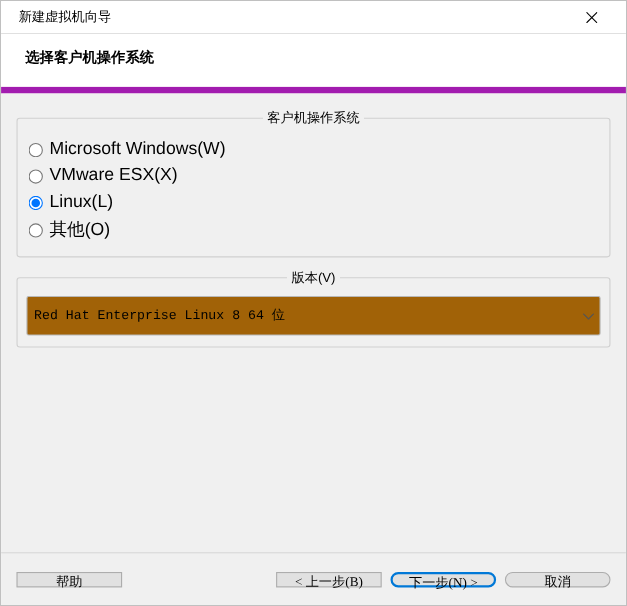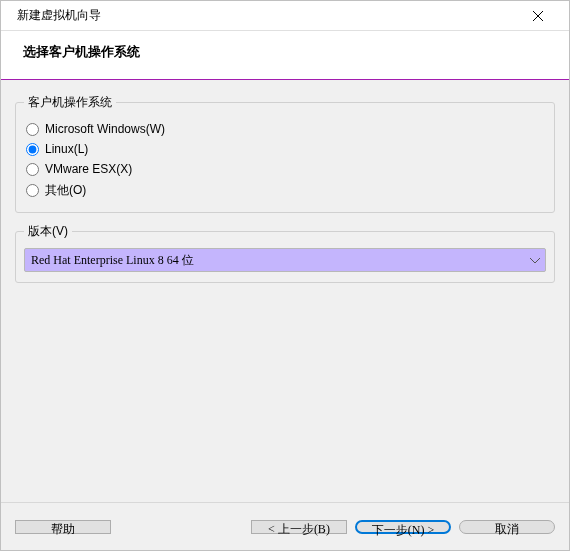--- a/index.html
+++ b/index.html
@@ -42,21 +42,21 @@
       align-items: center;
       justify-content: center;
       cursor: pointer;
     }
     .close-btn svg {
       width: 10px;
       height: 10px;
     }
     .header-area {
       padding: 12px 22px 14px 22px;
-      border-bottom: 1px solid #a21caf;
+      border-bottom: 6px solid #a21caf;
       background: #fff;
     }
     .header-title {
       font-size: 13px;
       font-weight: bold;
       margin-bottom: 4px;
     }
     .header-subtitle {
       font-size: 12px;
       padding-left: 18px;
@@ -71,32 +71,32 @@
       align-items: center;
       padding: 3px 2px;
       cursor: pointer;
     }
     .radio-item input[type="radio"] {
       margin-right: 6px;
       width: 13px;
       height: 13px;
     }
     .radio-label {
-      font-size: 12px;
+      font-size: 16px;
     }
     .select-wrap {
       position: relative;
     }
     .version-select {
       width: 100%;
-      height: 24px;
-      font-size: 12px;
-      font-family: Liberation Serif, serif;
+      height: 36px;
+      font-size: 12px;
+      font-family: Liberation Mono, monospace;
       padding: 2px 22px 2px 6px;
-      background: #c4b5fd;
+      background: #a16207;
       border: 1px solid #b8b8b8;
       appearance: none;
       -webkit-appearance: none;
       border-radius: 2px;
     }
     .select-caret {
       position: absolute;
       right: 6px;
       top: 50%;
       transform: translateY(-50%);
@@ -134,20 +134,21 @@
     fieldset {
       border: 1px solid #d0d0d0;
       border-radius: 3px;
       padding: 8px 8px 10px 8px;
       margin-bottom: 10px;
       background: transparent;
     }
     legend {
       font-size: 12px;
       padding: 0 4px;
+      text-align: center;
     }
   </style>
 </head>
 <body>
 
 <div class="window">
   <div class="titlebar">
     <span class="titlebar-title">新建虚拟机向导</span>
     <div class="close-btn">
       <svg viewBox="0 0 10 10">
@@ -163,26 +164,26 @@
 
   <div class="content-area">
 
     <fieldset>
       <legend>客户机操作系统</legend>
       <label class="radio-item">
         <input type="radio" name="guestos" style="">
         <span class="radio-label">Microsoft Windows(W)</span>
       </label>
       <label class="radio-item">
+        <input type="radio" name="guestos" style="">
+        <span class="radio-label">VMware ESX(X)</span>
+      </label>
+      <label class="radio-item">
         <input type="radio" name="guestos" checked="" style="">
         <span class="radio-label">Linux(L)</span>
-      </label>
-      <label class="radio-item">
-        <input type="radio" name="guestos" style="">
-        <span class="radio-label">VMware ESX(X)</span>
       </label>
       <label class="radio-item">
         <input type="radio" name="guestos" style="">
         <span class="radio-label">其他(O)</span>
       </label>
     </fieldset>
 
     <fieldset>
       <legend>版本(V)</legend>
       <div class="select-wrap">

